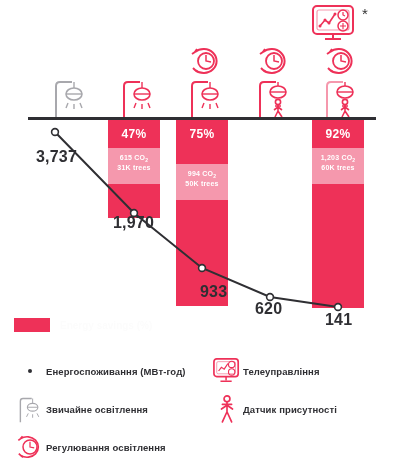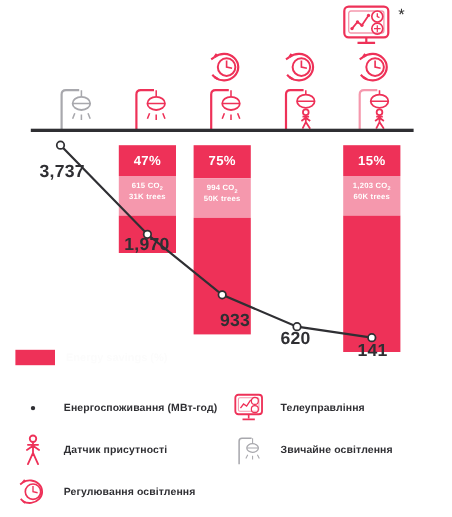--- a/index.html
+++ b/index.html
@@ -19,41 +19,41 @@
   .axis{position:absolute;left:28px;top:117px;width:348px;height:3px;background:#2f2f33;}
 
   
   .col-icons{position:absolute;top:46px;height:72px;width:56px;}
   .lamp{position:absolute;bottom:0;left:8px;width:40px;height:42px;}
   .clock{position:absolute;top:0px;left:10px;width:36px;height:30px;}
 
   
   .bar{position:absolute;width:52px;}
   .seg-top{background:#ee3158;color:#fff;font-size:12px;font-weight:bold;
-           text-align:center;letter-spacing:.3px;margin-top:12px;}
+           text-align:center;letter-spacing:.3px;}
   .seg-mid{background:#f598ad;color:#fff;text-align:center;font-size:7px;
            font-weight:bold;line-height:9px;padding-top:5px;letter-spacing:.2px;}
   .seg-bot{background:#ee3158;}
   .pct{line-height:28px;}
   sub{font-size:5px;vertical-align:baseline;position:relative;top:2px;}
 
   
   .lineover{position:absolute;left:0;top:0;width:411px;height:330px;pointer-events:none;}
   .pt-label{position:absolute;font-size:16px;font-weight:bold;color:#2f2f33;letter-spacing:.2px;}
 
   
   .swatch-row{position:absolute;left:14px;top:318px;display:flex;align-items:center;gap:10px;}
   .swatch{width:36px;height:14px;background:#ee3158;}
   .swatch-txt{font-size:10px;font-weight:bold;color:#fcfcfc;}
 
   
   .legend{position:absolute;left:14px;top:352px;width:390px;
           display:grid;grid-template-columns:1fr 1fr;
           grid-auto-rows:38px;column-gap:4px;}
-  .li{display:flex;align-items:center;gap:12px;}
+  .li{display:flex;align-items:center;}
   .li-ic{width:32px;height:30px;display:flex;align-items:center;justify-content:center;flex:0 0 32px;}
   .li-tx{font-size:9.5px;font-weight:bold;color:#2f2f33;letter-spacing:.1px;}
   .dot{width:4px;height:4px;border-radius:50%;background:#2f2f33;}
 </style>
 </head>
 <body>
 
 <div class="chart-area">
 
   <div class="telemon">
@@ -166,31 +166,31 @@
   <div class="bar" style="left:108px;top:120px;height:93px;">
     <div class="seg-top pct" style="height:28px;">47%</div>
     <div class="seg-mid" style="height:31px;">
       <span>615 CO</span><sub>2</sub><br>
       <span>31K trees</span>
     </div>
     <div class="seg-bot" style="height:34px;"></div>
   </div>
 
   <div class="bar" style="left:176px;top:120px;height:165px;">
-    <div class="seg-top pct" style="height:30px;">75%</div>
+    <div class="seg-top pct" style="height:44px;">75%</div>
     <div class="seg-mid" style="height:31px;">
       <span>994 CO</span><sub>2</sub><br>
       <span>50K trees</span>
     </div>
     <div class="seg-bot" style="height:106px;"></div>
   </div>
 
 
   <div class="bar" style="left:312px;top:120px;height:183px;">
-    <div class="seg-top pct" style="height:28px;">15%</div>
+    <div class="seg-top pct" style="height:28px;">92%</div>
     <div class="seg-mid" style="height:31px;">
       <span>1,203 CO</span><sub>2</sub><br>
       <span>60K trees</span>
     </div>
     <div class="seg-bot" style="height:124px;"></div>
   </div>
 
   <svg class="lineover" viewBox="0 0 411 330">
     <polyline points="55,132 134,213 202,268 270,297 338,307" fill="none" stroke="#2f2f33" stroke-width="2"></polyline>
     <circle cx="55" cy="132" r="3.4" fill="#fff" stroke="#2f2f33" stroke-width="1.6"></circle>
@@ -232,41 +232,41 @@
         <circle cx="21" cy="8" r="3.4" fill="none" stroke="#ee3158" stroke-width="1.2"></circle>
         <circle cx="21" cy="16" r="3.4" fill="none" stroke="#ee3158" stroke-width="1.2"></circle>
         <path d="M15 21 L15 25 M9 26 L21 26" stroke="#ee3158" stroke-width="1.6"></path>
       </svg>
     </span>
     <span class="li-tx">Телеуправління</span>
   </div>
 
   <div class="li">
     <span class="li-ic">
-      <svg viewBox="0 0 26 32" width="24" height="30">
-        <circle cx="13" cy="5" r="3.2" fill="none" stroke="#ee3158" stroke-width="1.8"></circle>
-        <path d="M13 9 L13 19 M13 12 L7 16 M13 12 L19 16 M8 11 L18 11 M13 19 L8 30 M13 19 L18 30" stroke="#ee3158" stroke-width="1.8" fill="none" stroke-linecap="round"></path>
-      </svg>
-    </span>
-    <span class="li-tx">Датчик присутності</span>
-  </div>
-
-  <div class="li">
-    <span class="li-ic">
       <svg viewBox="0 0 32 32" width="28" height="30">
         <path d="M5 31 L5 7 Q5 4 8 4 L18 4" fill="none" stroke="#a8a8ad" stroke-width="1.6"></path>
         <ellipse cx="19" cy="14" rx="6" ry="4.5" fill="none" stroke="#a8a8ad" stroke-width="1.3"></ellipse>
         <path d="M13 14 L25 14" stroke="#a8a8ad" stroke-width="1.1"></path>
         <path d="M19 4 L19 9.5" stroke="#a8a8ad" stroke-width="1.1"></path>
         <path d="M14 21 L12 25 M19 22 L19 26 M24 21 L26 25" stroke="#a8a8ad" stroke-width="1.1"></path>
       </svg>
     </span>
     <span class="li-tx">Звичайне освітлення</span>
   </div>
 
+  <div class="li">
+    <span class="li-ic">
+      <svg viewBox="0 0 26 32" width="24" height="30">
+        <circle cx="13" cy="5" r="3.2" fill="none" stroke="#ee3158" stroke-width="1.8"></circle>
+        <path d="M13 9 L13 19 M13 12 L7 16 M13 12 L19 16 M8 11 L18 11 M13 19 L8 30 M13 19 L18 30" stroke="#ee3158" stroke-width="1.8" fill="none" stroke-linecap="round"></path>
+      </svg>
+    </span>
+    <span class="li-tx">Датчик присутності</span>
+  </div>
+
 
   <div class="li">
     <span class="li-ic">
       <svg viewBox="0 0 34 30" width="32" height="28">
         <path d="M7 6 A12 11 0 1 1 7 24" fill="none" stroke="#ee3158" stroke-width="1.8"></path>
         <path d="M7 6 L4.5 8 M7 6 L9 3.5" stroke="#ee3158" stroke-width="1.8"></path>
         <path d="M7 24 L5 22 M7 24 L9.5 26" stroke="#ee3158" stroke-width="1.8"></path>
         <circle cx="17" cy="15" r="7.5" fill="none" stroke="#ee3158" stroke-width="1.6"></circle>
         <path d="M17 9.5 L17 15 L21.5 16" stroke="#ee3158" stroke-width="1.3" fill="none"></path>
       </svg>

